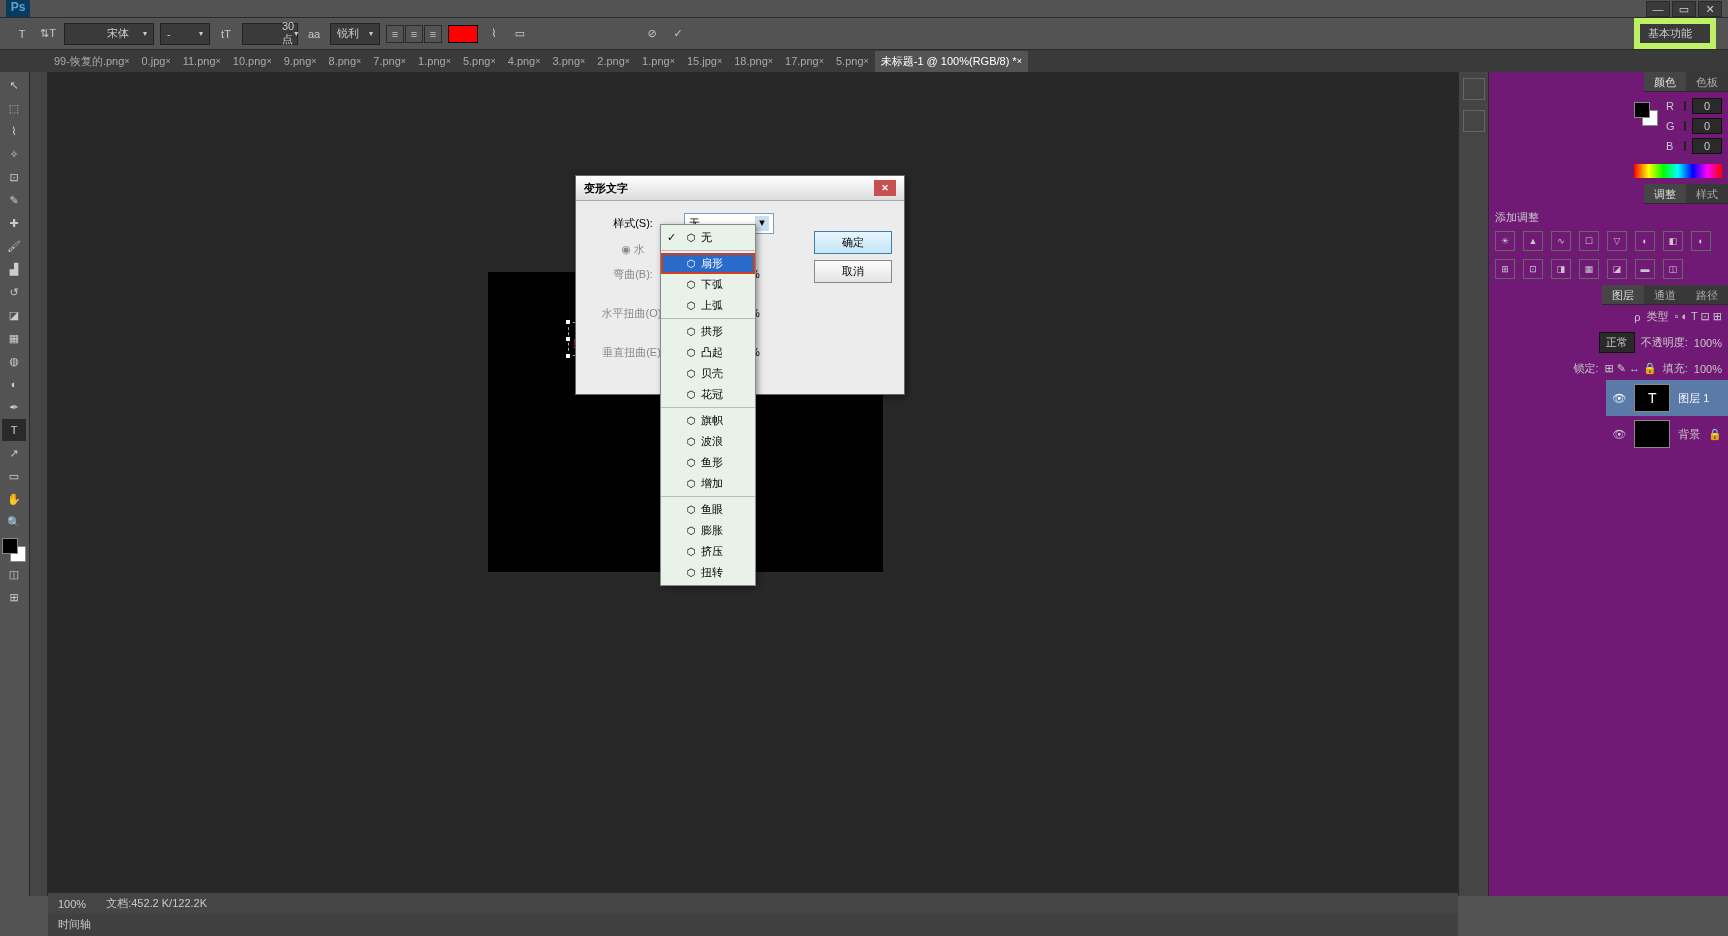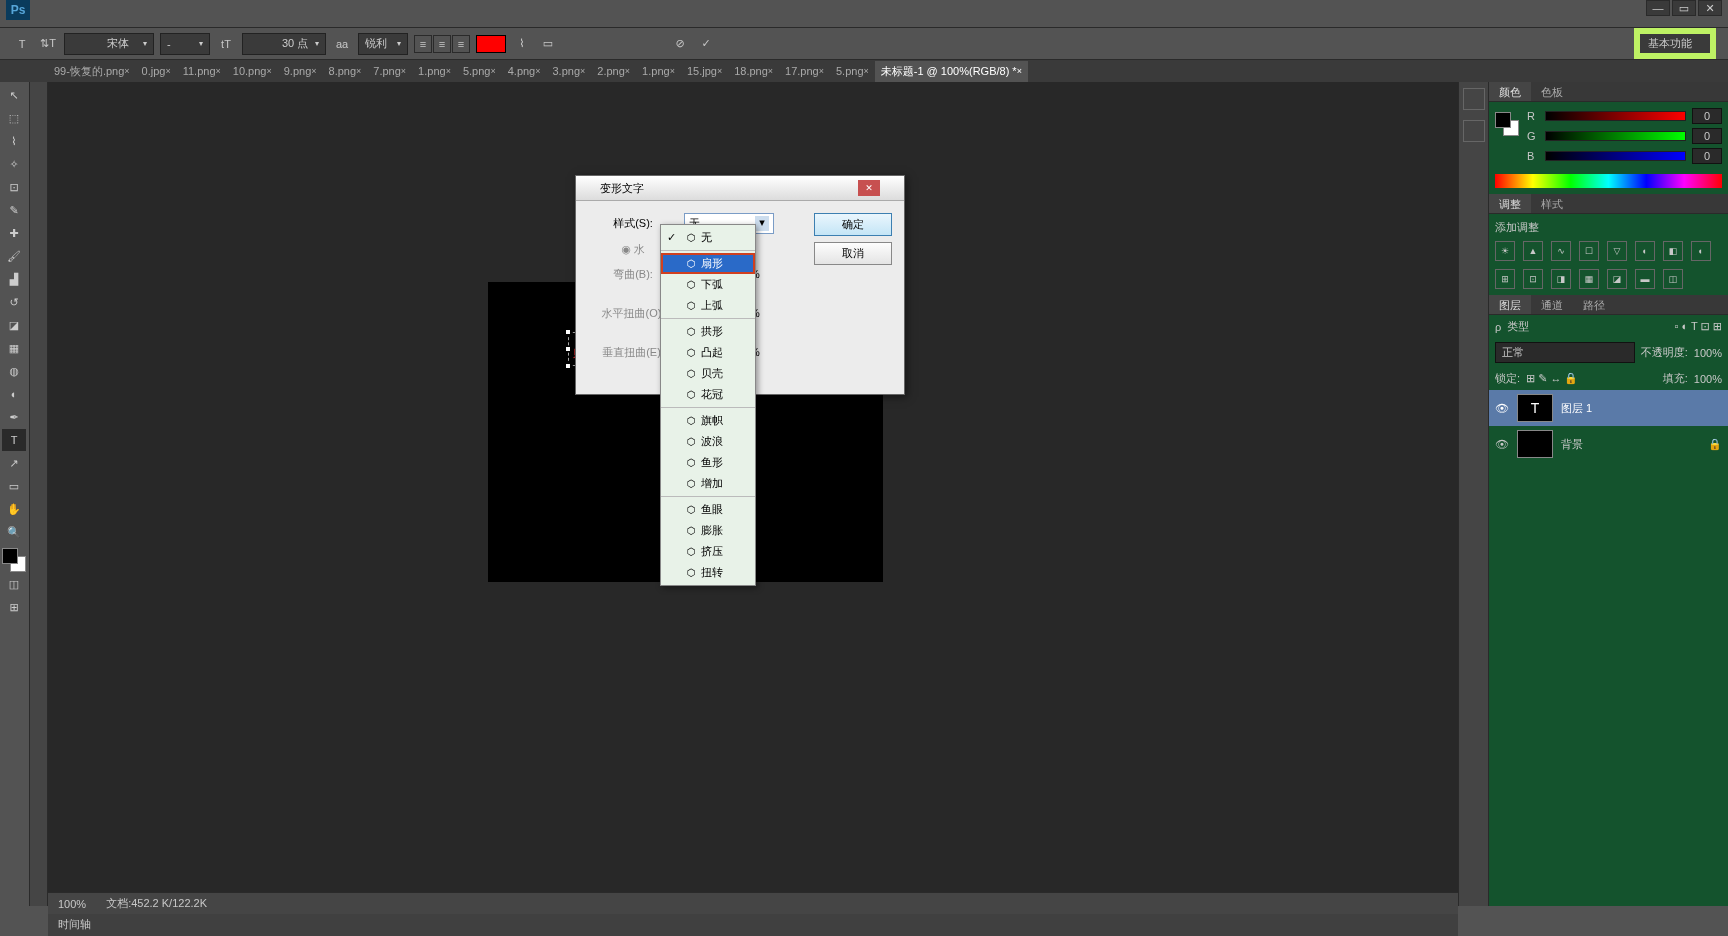--- a/index.html
+++ b/index.html
@@ -1,31 +1,31 @@
 <!DOCTYPE html>
 <html><head>
 <meta charset="utf-8">
 <style>
 * { margin: 0; padding: 0; box-sizing: border-box; font-family: "Microsoft YaHei", Arial, sans-serif; font-size: 11px; }
 body { background: #535353; color: #c8c8c8; width: 1728px; height: 936px; overflow: hidden; position: relative; }
 
 
-.menubar { height: 28px; background: #535353; display: flex; align-items: flex-start; padding: 0 6px; border-bottom: 1px solid #2a2a2a; }
+.menubar { height: 18px; background: #535353; display: flex; align-items: flex-end; padding: 0 6px; border-bottom: 1px solid #2a2a2a; }
 .ps-logo { width: 24px; height: 20px; background: #0a3b5c; color: #56a5d8; font-weight: bold; display: flex; align-items: center; justify-content: center; margin-right: 8px; font-size: 12px; }
 .menu-item { padding: 4px 8px; cursor: default; }
 .window-controls { margin-left: auto; display: flex; gap: 2px; }
 .win-btn { width: 24px; height: 16px; background: #3a3a3a; display: flex; align-items: center; justify-content: center; color: #ccc; border: 1px solid #2a2a2a; }
 
 
 .optionsbar { height: 32px; background: #535353; display: flex; align-items: center; padding: 0 12px; gap: 6px; border-bottom: 1px solid #2a2a2a; }
 .opt-icon { width: 20px; height: 20px; display: flex; align-items: center; justify-content: center; }
 .opt-dropdown { background: #3a3a3a; border: 1px solid #222; height: 22px; display: flex; align-items: center; padding: 0 6px; color: #ccc; }
 .opt-dropdown.w90 { width: 90px; padding-left: 42px; }
 .opt-dropdown.w50 { width: 50px; }
-.opt-dropdown.w60 { width: 84px; padding-left: 39px; }
+.opt-dropdown.w60 { width: 56px; padding-left: 39px; }
 .dd-arrow { margin-left: auto; font-size: 8px; }
 .color-swatch { width: 30px; height: 18px; background: #ff0000; border: 1px solid #000; }
 .align-group { display: flex; gap: 1px; }
 .align-btn { width: 18px; height: 18px; border: 1px solid #2a2a2a; display: flex; align-items: center; justify-content: center; }
 .workspace-dd { margin-left: auto; background: #3a3a3a; padding: 2px 18px 2px 8px; border: 6px solid #bef264; position: relative; }
 
 
 .tabbar { height: 22px; background: #3a3a3a; display: flex; align-items: center; padding-left: 48px; overflow: hidden; }
 .tab { padding: 3px 6px; color: #aaa; display: flex; align-items: center; white-space: nowrap; }
 .tab.active { background: #535353; color: #fff; }
@@ -45,21 +45,21 @@
 
 .left-strip2 { width: 18px; background: #454545; border-right: 1px solid #2a2a2a; }
 
 
 .canvas-area { flex: 1; background: #282828; position: relative; overflow: hidden; }
 .canvas { position: absolute; left: 440px; top: 200px; width: 395px; height: 300px; background: #000; }
 .canvas-text { position: absolute; left: 520px; top: 250px; color: #e03030; font-size: 24px; padding: 2px 4px; border: 1px dashed #aaa; }
 .handle { width: 6px; height: 6px; background: #fff; border: 1px solid #000; position: absolute; }
 
 
-.right-panels { width: 240px; background: #14532d; display: flex; flex-direction: column; border-left: 1px solid #2a2a2a; }
+.right-panels { width: 240px; background: #701a75; display: flex; flex-direction: column; border-left: 1px solid #2a2a2a; align-items: flex-end; }
 .panel-tabs { height: 20px; display: flex; border-bottom: 1px solid #2a2a2a; background: #383838; }
 .panel-tab { padding: 3px 10px; color: #aaa; }
 .panel-tab.active { background: #454545; color: #ddd; }
 .panel-body { padding: 6px; }
 .color-row { display: flex; align-items: center; gap: 6px; margin-bottom: 4px; }
 .color-label { width: 12px; }
 .color-slider { flex: 1; height: 10px; border: 1px solid #222; position: relative; }
 .slider-r { background: linear-gradient(to right, #000, #f00); }
 .slider-g { background: linear-gradient(to right, #000, #0f0); }
 .slider-b { background: linear-gradient(to right, #000, #00f); }
@@ -79,32 +79,32 @@
 
 .right-strip { width: 30px; background: #454545; border-left: 1px solid #2a2a2a; padding: 6px 2px; display: flex; flex-direction: column; gap: 10px; align-items: center; }
 .strip-ic { width: 22px; height: 22px; border: 1px solid #666; }
 
 
 .statusbar { height: 22px; background: #454545; display: flex; align-items: center; padding: 0 10px; gap: 20px; border-top: 1px solid #2a2a2a; position: absolute; bottom: 22px; left: 48px; right: 270px; }
 .timeline-bar { height: 22px; background: #404040; position: absolute; bottom: 0; left: 48px; right: 270px; padding: 3px 10px; }
 
 
 .dialog { position: absolute; left: 575px; top: 175px; width: 330px; background: #ececec; border: 1px solid #666; box-shadow: 2px 2px 8px rgba(0,0,0,0.5); }
-.dialog-title { background: linear-gradient(#fff, #dcdcdc); padding: 4px 24px; display: flex; align-items: center; color: #000; border-bottom: 1px solid #aaa; }
+.dialog-title { background: linear-gradient(#fff, #dcdcdc); padding: 4px 8px; display: flex; align-items: center; color: #000; border-bottom: 1px solid #aaa; font-weight: bold; }
 .dialog-close { margin-left: auto; background: #c75050; color: #fff; width: 22px; height: 16px; display: flex; align-items: center; justify-content: center; font-size: 9px; }
 .dialog-body { padding: 12px; color: #000; position: relative; }
 .form-row { display: flex; align-items: center; gap: 6px; margin-bottom: 8px; }
 .form-label { width: 90px; text-align: center; color: #888; }
 .form-select { width: 90px; border: 1px solid #7a9cc6; background: #fff; padding: 2px 4px; display: flex; }
 .form-select .dd-btn { margin-left: auto; background: #cde; width: 14px; text-align: center; }
 .form-input { width: 60px; border: 1px solid #aaa; background: #f6f6f6; padding: 2px; }
 .form-slider { width: 60px; height: 3px; background: #bbb; margin-left: 96px; margin-bottom: 10px; }
 .dialog-btns { position: absolute; right: 12px; top: 12px; display: flex; flex-direction: column; gap: 6px; }
 .dlg-btn { width: 78px; padding: 3px; border: 1px solid #888; background: linear-gradient(#fdfdfd, #e4e4e4); text-align: center; color: #000; }
-.dlg-btn.primary { border: 1px solid #3c7fb1; background: linear-gradient(#eaf6fd, #c4e5f6); }
+.dlg-btn.primary { border: 1px solid #3c7fb1; background: linear-gradient(#eaf6fd, #c4e5f6); margin-top: 18px; }
 
 
 .dropdown-menu { position: absolute; left: 660px; top: 224px; width: 96px; background: #e8f2e8; border: 1px solid #888; box-shadow: 2px 2px 6px rgba(0,0,0,0.4); color: #000; z-index: 100; }
 .dd-group { border-bottom: 1px solid #bbb; padding: 2px 0; }
 .dd-group:last-child { border-bottom: none; }
 .dd-item { padding: 3px 8px 3px 24px; position: relative; display: flex; align-items: center; gap: 4px; }
 .dd-item.selected { background: #2a6ac8; color: #fff; border: 2px solid #d04020; padding: 1px 6px 1px 22px; }
 .dd-check { position: absolute; left: 6px; }
 .dd-icon { width: 12px; display: inline-block; text-align: center; font-size: 10px; }
 </style>

